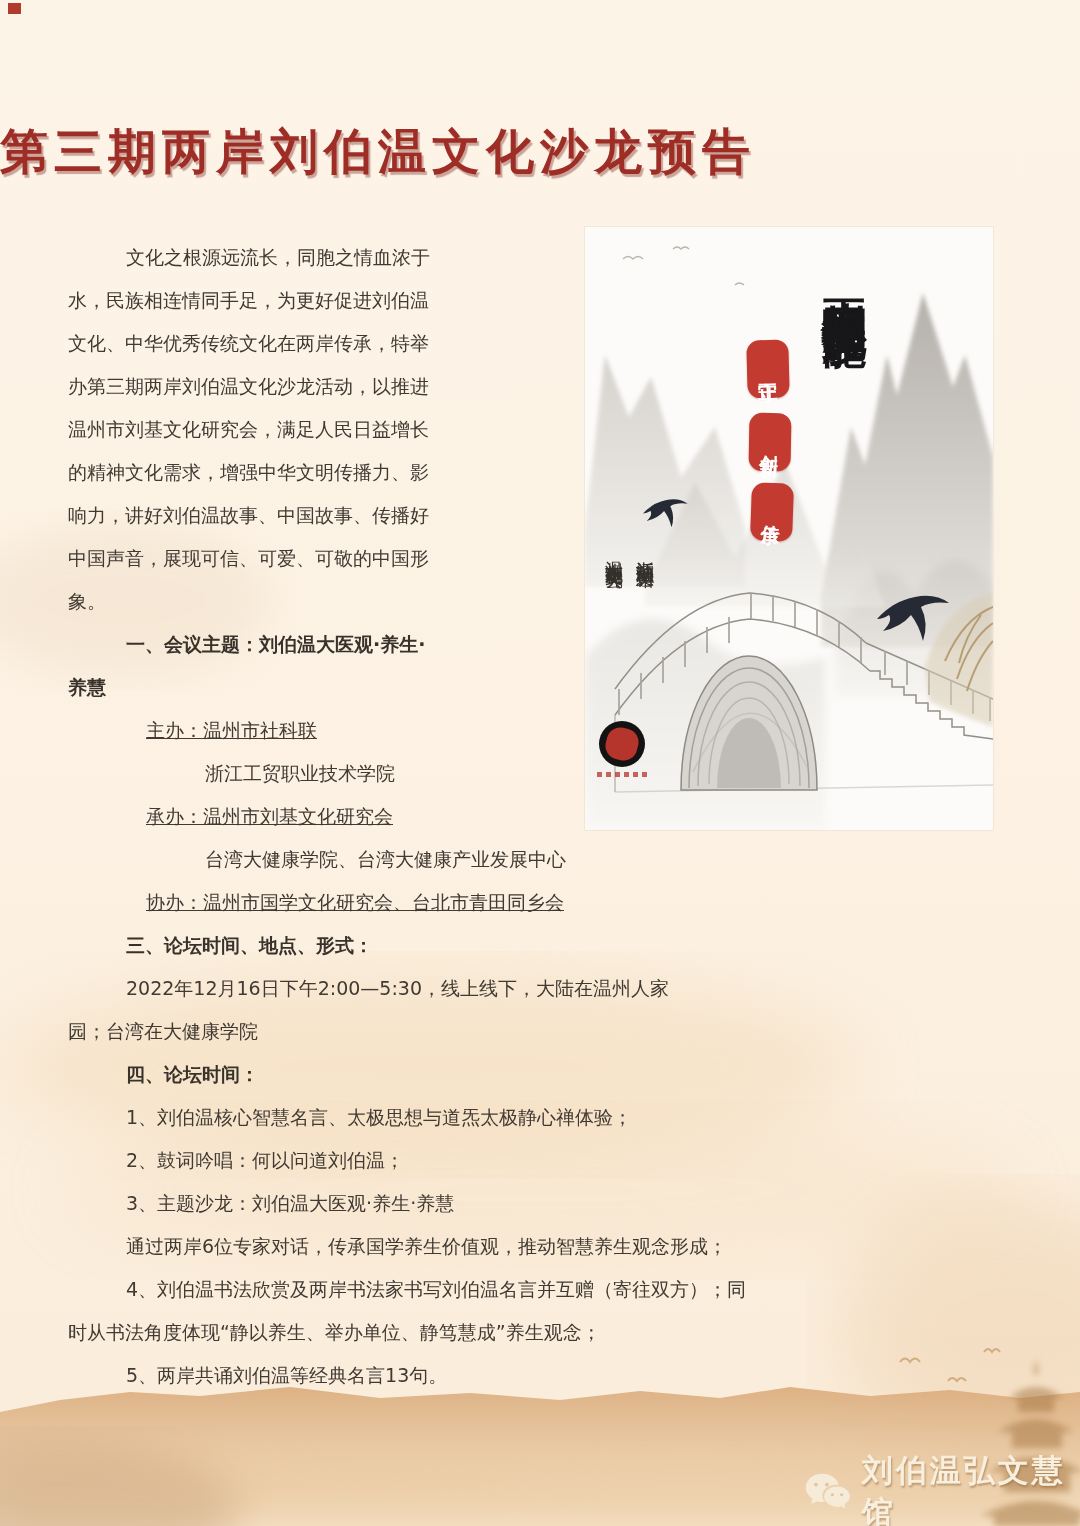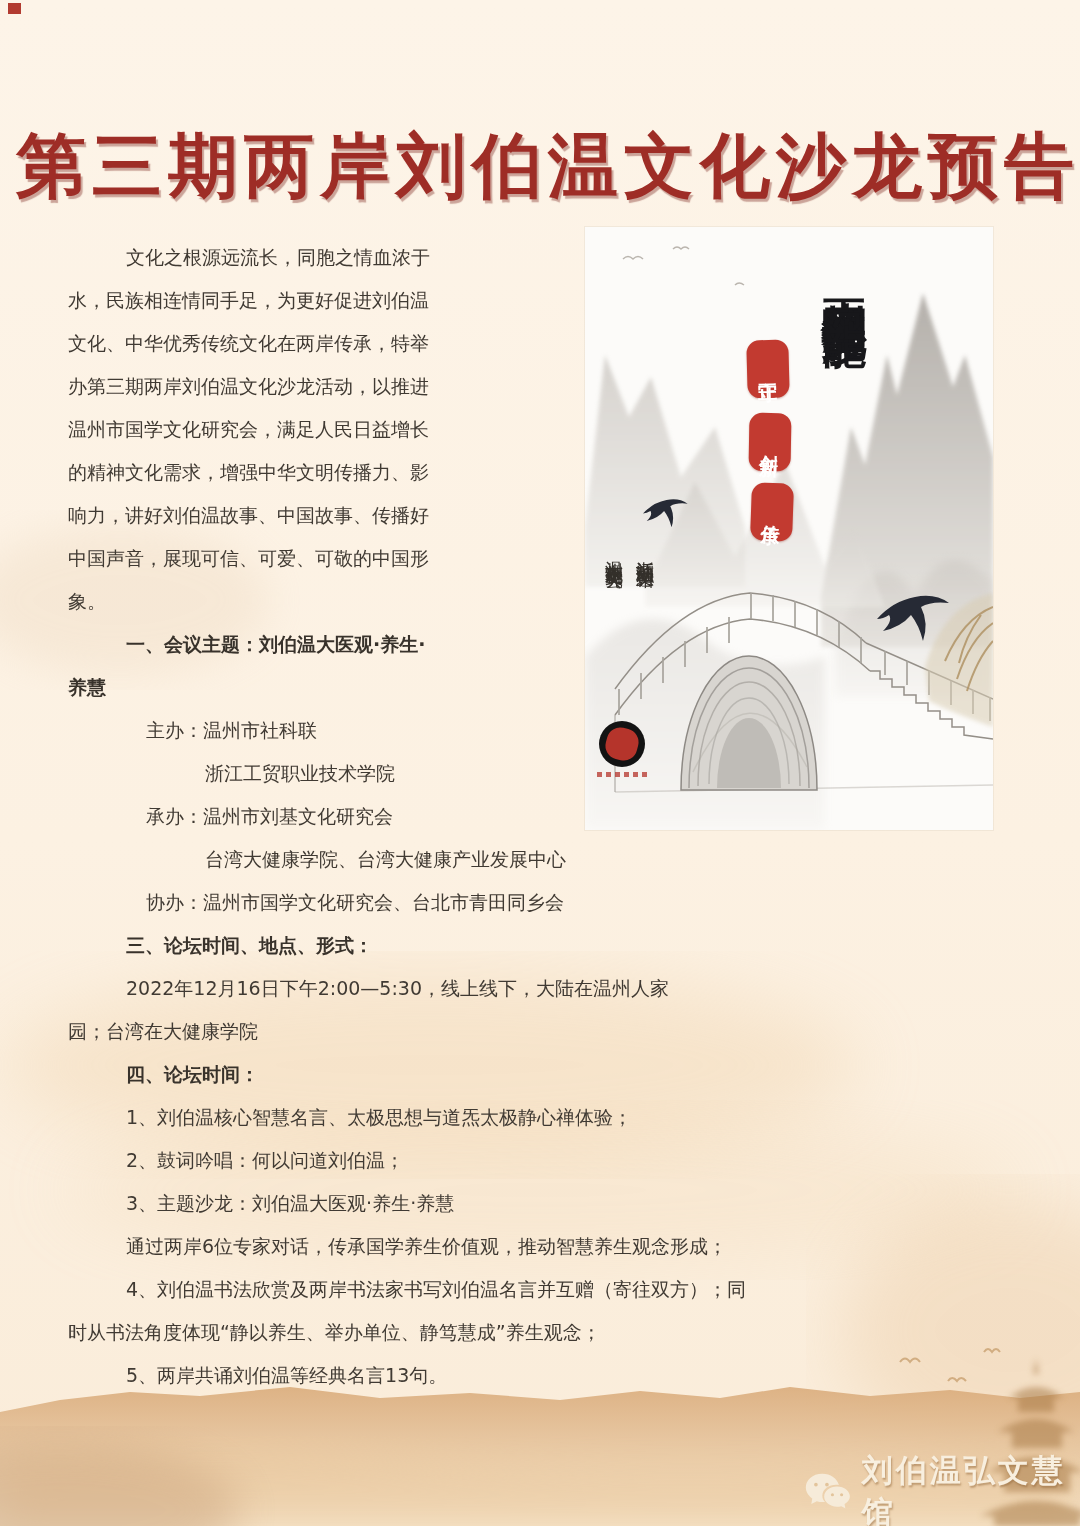--- a/index.html
+++ b/index.html
@@ -5,32 +5,32 @@
   html,body{margin:0;padding:0;}
   .page{
     position:relative; width:1080px; height:1526px; overflow:hidden;
     background:linear-gradient(180deg,#fdf4e8 0%, #fcf1e2 55%, #faecd9 100%);
     font-family:"DejaVu Sans", sans-serif;
   }
   
   .corner-mark{position:absolute; left:8px; top:3px; width:13px; height:11px; background:#b23b30; z-index:5;}
   
   .title{
-    position:absolute; top:120px; left:0; width:100%; text-align:right; z-index:3;
-    font-size:70px; font-weight:bold; color:#9e2d26; letter-spacing:6px;
+    position:absolute; top:120px; left:0; width:100%; text-align:left; z-index:3;
+    font-size:48px; font-weight:bold; color:#9e2d26; letter-spacing:6px;
     text-shadow:2px 3px 1px rgba(122,33,27,.38);
     font-family:Liberation Sans, sans-serif;
   }
   
   .text-col{position:absolute; left:68px; top:216px; width:965px; z-index:3;
     font-size:19px; color:#403a33;margin-top:20px;}
   .line{height:43px; line-height:43px; white-space:nowrap;}
   .ind{padding-left:58px;}
   .bold{font-weight:bold; color:#38322b;}
-  .org-label{padding-left:78px;}
+  .org-label{padding-left:78px;text-decoration:underline;}
   .org-cont{padding-left:137px;}
   
   .poster{position:absolute; left:585px; top:227px; width:408px; height:603px; z-index:2;
     background:#fcfbf9; box-shadow:0 0 0 1px rgba(120,100,80,.08);}
   .poster svg{position:absolute; left:0; top:0;}
   .v-title{
     position:absolute; left:229px; top:36px; height:560px; z-index:3;
     writing-mode:vertical-rl; text-orientation:upright;
     font-family:"DejaVu Serif", serif; font-weight:bold;
     font-size:45px; letter-spacing:3px; color:#17171a;
@@ -110,21 +110,21 @@
 
   <div class="corner-mark"></div>
 
   <div class="title">第三期两岸刘伯温文化沙龙预告</div>
 
   <div class="text-col">
     <div class="line ind">文化之根源远流长，同胞之情血浓于</div>
     <div class="line">水，民族相连情同手足，为更好促进刘伯温</div>
     <div class="line">文化、中华优秀传统文化在两岸传承，特举</div>
     <div class="line">办第三期两岸刘伯温文化沙龙活动，以推进</div>
-    <div class="line">温州市国学文化研究会，满足人民日益增长</div>
+    <div class="line">温州市刘基文化研究会，满足人民日益增长</div>
     <div class="line">的精神文化需求，增强中华文明传播力、影</div>
     <div class="line">响力，讲好刘伯温故事、中国故事、传播好</div>
     <div class="line">中国声音，展现可信、可爱、可敬的中国形</div>
     <div class="line">象。</div>
     <div class="line ind bold">一、会议主题：刘伯温大医观·养生·</div>
     <div class="line bold">养慧</div>
     <div class="line org-label">主办：温州市社科联</div>
     <div class="line org-cont">浙江工贸职业技术学院</div>
     <div class="line org-label">承办：温州市刘基文化研究会</div>
     <div class="line org-cont">台湾大健康学院、台湾大健康产业发展中心</div>

